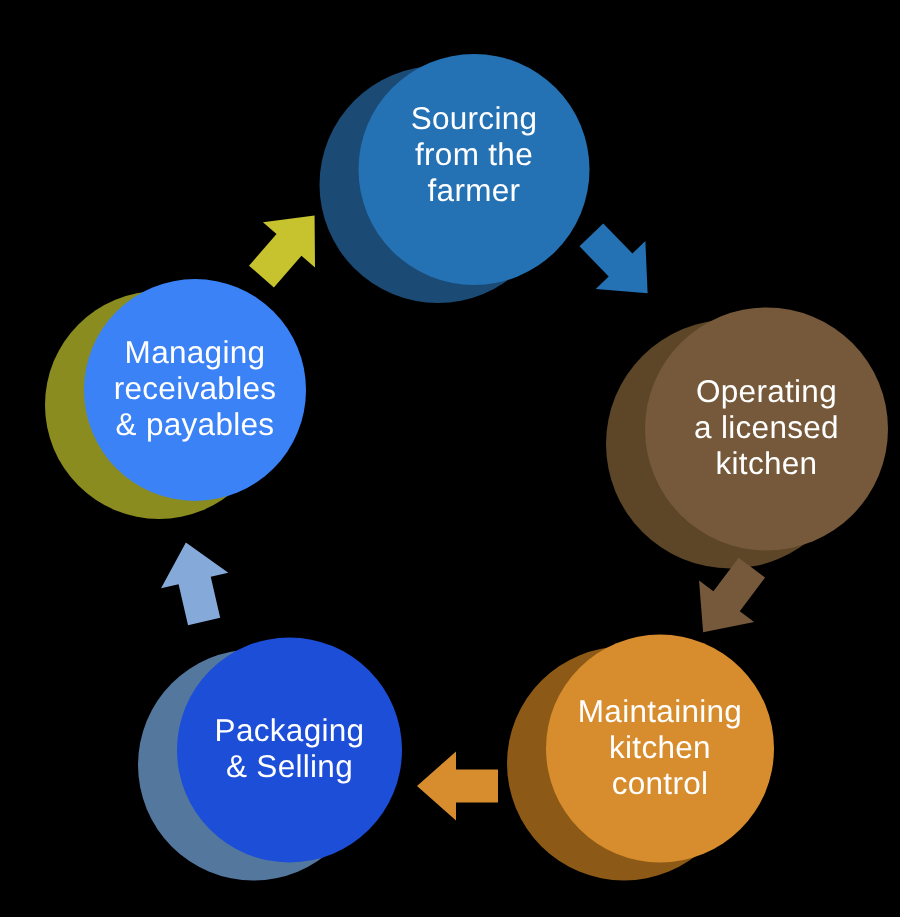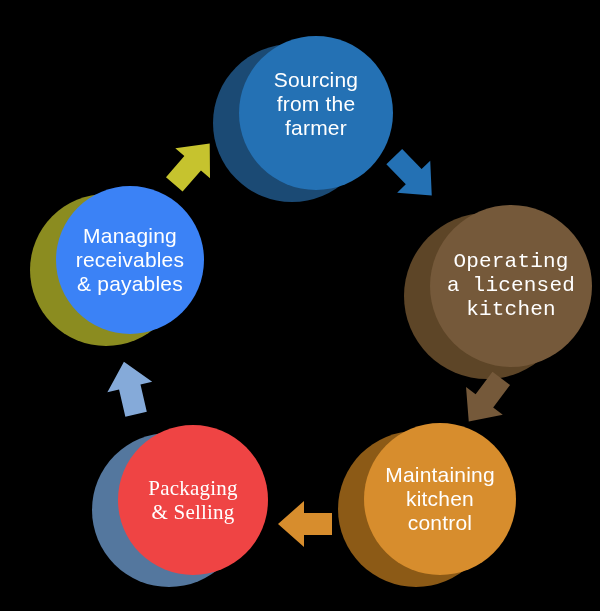--- a/index.html
+++ b/index.html
@@ -53,39 +53,39 @@
     <div class="disc-shadow" style="left: 213px; top: 44px; width: 158px; height: 158px; background-color: rgb(27, 74, 116);"></div>
     <div class="disc-face lift" style="left: 239px; top: 36px; width: 154px; height: 154px; background-color: rgb(36, 113, 180);">
       <div class="step-label">Sourcing
 from the
 farmer</div>
     </div>
   </div>
 
   <div>
     <div class="disc-shadow" style="left: 404px; top: 213px; width: 166px; height: 166px; background-color: rgb(93, 69, 39);"></div>
-    <div class="disc-face" style="left: 430px; top: 205px; width: 162px; height: 162px; background-color: rgb(117, 89, 58); font-family: Liberation Mono, monospace;">
+    <div class="disc-face" style="left: 430px; top: 205px; width: 162px; height: 162px; background-color: rgb(117, 89, 58);">
       <div class="step-label">Operating
 a licensed
 kitchen</div>
     </div>
   </div>
 
   <div>
     <div class="disc-shadow" style="left: 338px; top: 431px; width: 156px; height: 156px; background-color: rgb(140, 90, 22);"></div>
     <div class="disc-face" style="left: 364px; top: 423px; width: 152px; height: 152px; background-color: rgb(215, 141, 45);">
       <div class="step-label">Maintaining
 kitchen
 control</div>
     </div>
   </div>
 
   <div>
     <div class="disc-shadow" style="left: 92px; top: 433px; width: 154px; height: 154px; background-color: rgb(84, 119, 158);"></div>
-    <div class="disc-face" style="left: 118px; top: 425px; width: 150px; height: 150px; background-color: #ef4444; font-family: Liberation Serif, serif;">
+    <div class="disc-face" style="left: 118px; top: 425px; width: 150px; height: 150px; background-color: #1d4ed8;">
       <div class="step-label">Packaging
 &amp; Selling</div>
     </div>
   </div>
 
   <div>
     <div class="disc-shadow" style="left: 30px; top: 194px; width: 152px; height: 152px; background-color: rgb(139, 140, 32);"></div>
     <div class="disc-face" style="left: 56px; top: 186px; width: 148px; height: 148px; background-color: #3b82f6;">
       <div class="step-label">Managing
 receivables

